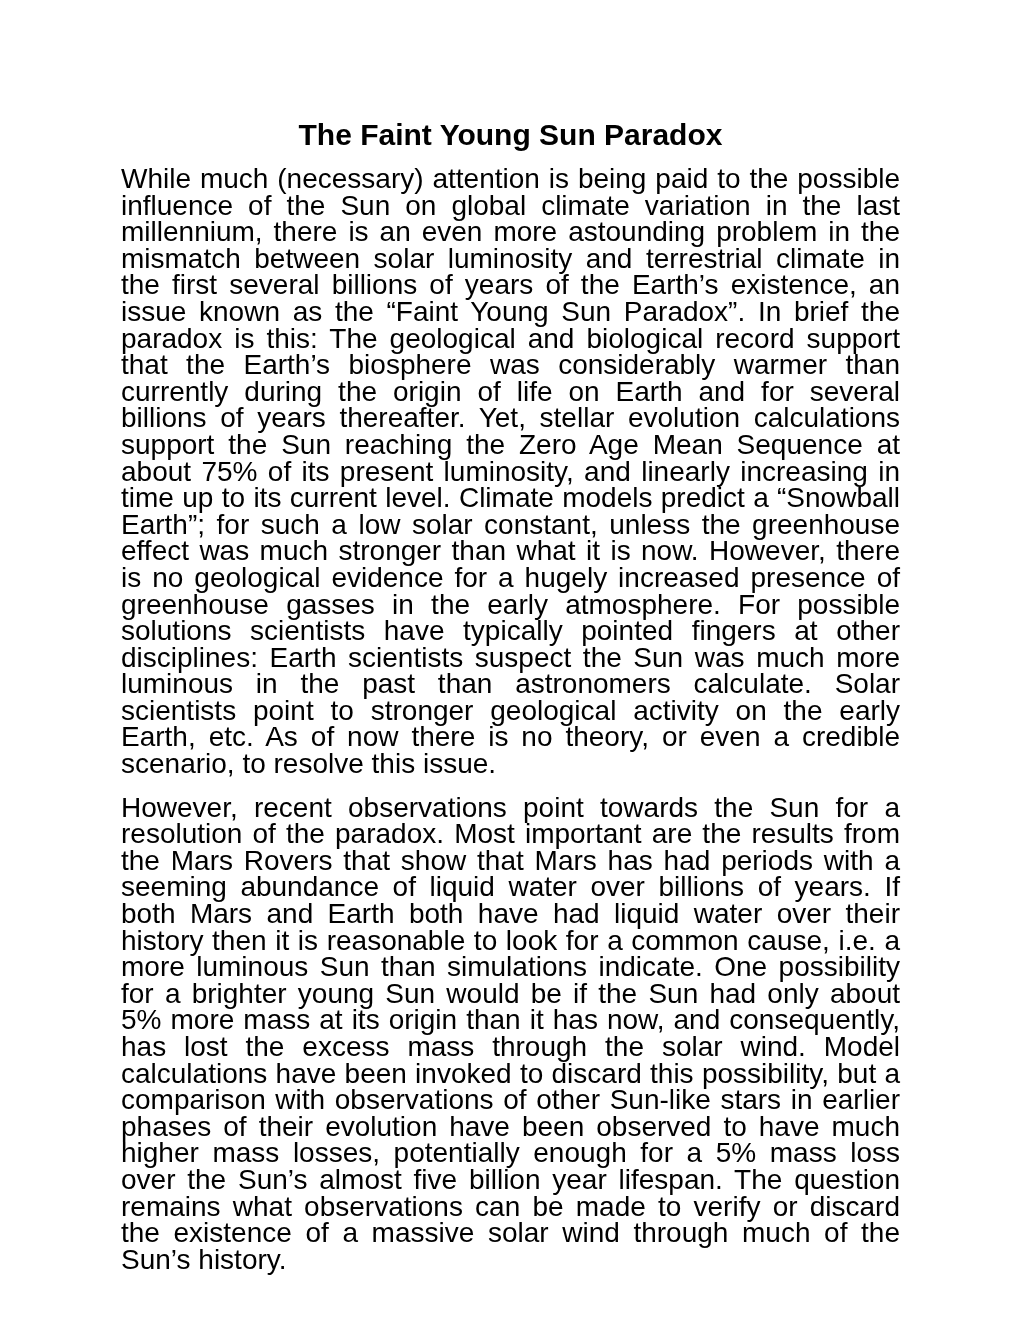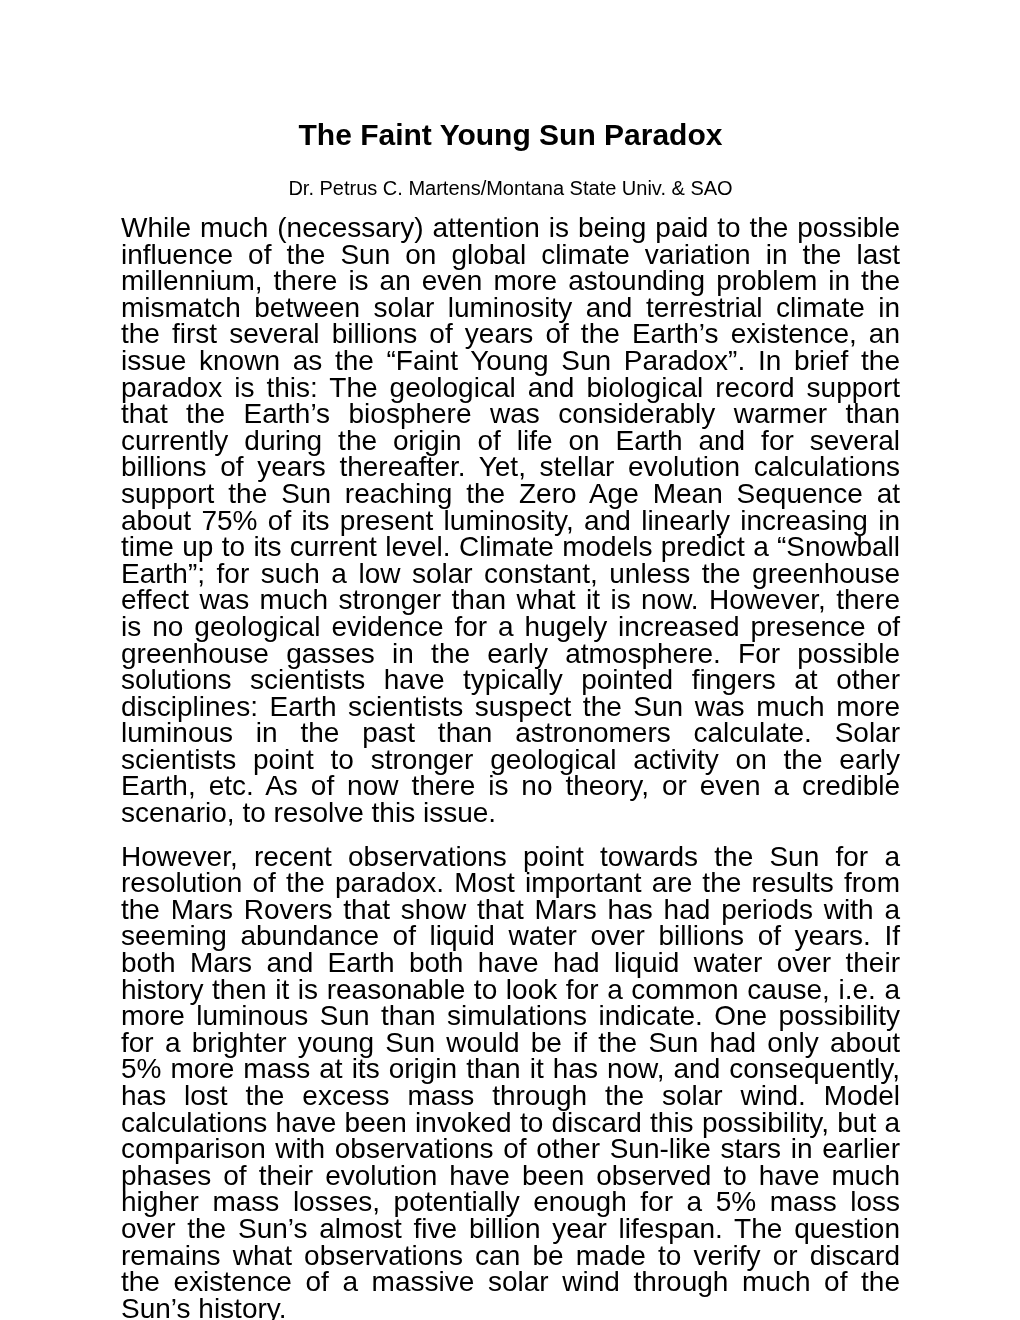--- a/index.html
+++ b/index.html
@@ -42,17 +42,16 @@
     text-align: justify;
     text-justify: inter-word;
   }
 </style>
 </head>
 <body>
 
 <div class="page">
   <div class="content">
     <h1 class="doc-title">The Faint Young Sun Paradox</h1>
-    <div class="byline">Dr. Petrus C. Martens/Montana State Univ. &amp; SAO</div>
     <p class="body-para">While much (necessary) attention is being paid to the possible influence of the Sun on global climate variation in the last millennium, there is an even more astounding problem in the mismatch between solar luminosity and terrestrial climate in the first several billions of years of the Earth’s existence, an issue known as the “Faint Young Sun Paradox”. In brief the paradox is this: The geological and biological record support that the Earth’s biosphere was considerably warmer than currently during the origin of life on Earth and for several billions of years thereafter. Yet, stellar evolution calculations support the Sun reaching the Zero Age Mean Sequence at about 75% of its present luminosity, and linearly increasing in time up to its current level. Climate models predict a “Snowball Earth”; for such a low solar constant, unless the greenhouse effect was much stronger than what it is now. However, there is no geological evidence for a hugely increased presence of greenhouse gasses in the early atmosphere. For possible solutions scientists have typically pointed fingers at other disciplines: Earth scientists suspect the Sun was much more luminous in the past than astronomers calculate. Solar scientists point to stronger geological activity on the early Earth, etc. As of now there is no theory, or even a credible scenario, to resolve this issue.</p>
     <p class="body-para">However, recent observations point towards the Sun for a resolution of the paradox. Most important are the results from the Mars Rovers that show that Mars has had periods with a seeming abundance of liquid water over billions of years.  If both Mars and Earth both have had liquid water over their history then it is reasonable to look for a common cause, i.e. a more luminous Sun than simulations indicate. One possibility for a brighter young Sun would be if the Sun had only about 5% more mass at its origin than it has now, and consequently, has lost the excess mass through the solar wind. Model calculations have been invoked to discard this possibility, but a comparison with observations of other Sun-like stars in earlier phases of their evolution have been observed to have much higher mass losses, potentially enough for a 5% mass loss over the Sun’s almost five billion year lifespan. The question remains what observations can be made to verify or discard the existence of a massive solar wind through much of the Sun’s history.</p>
   </div>
 </div>
 
 </body></html>

